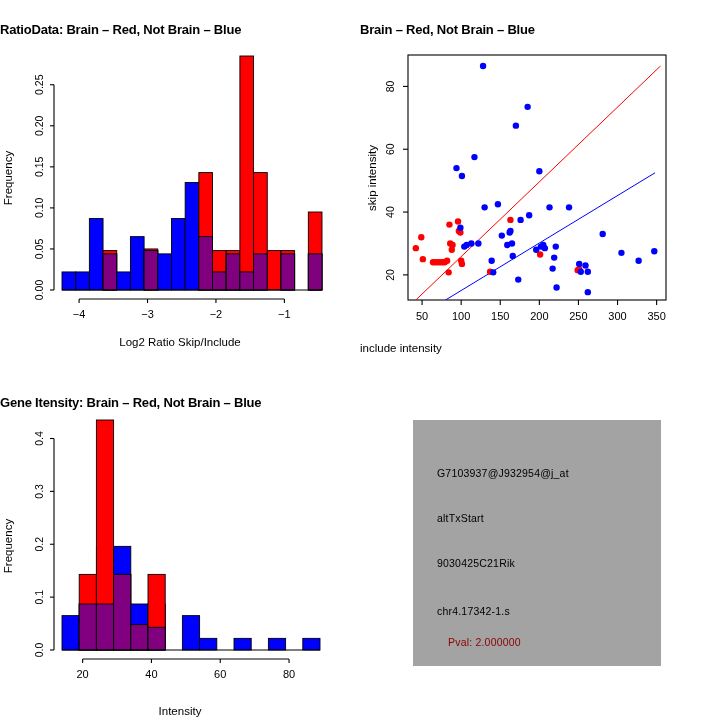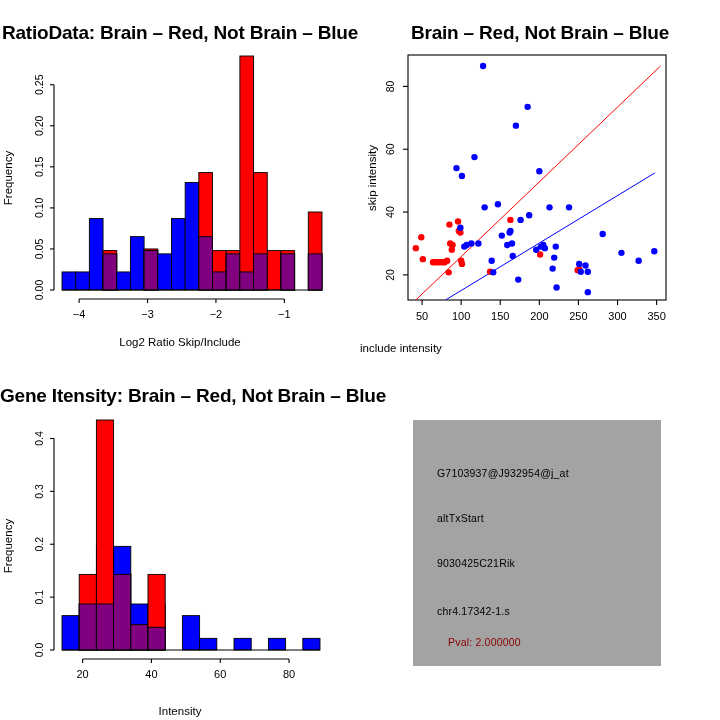--- a/index.html
+++ b/index.html
@@ -1,19 +1,19 @@
 <!DOCTYPE html>
 <html><head>
 <meta charset="utf-8">
 <style>
   html,body{margin:0;padding:0;background:#ffffff;}
   body{width:720px;height:720px;font-family:"Liberation Sans",sans-serif;color:#000;}
   #fig{position:relative;width:720px;height:720px;overflow:hidden;background:#fff;}
   .panel{position:absolute;}
-  .ptitle{position:absolute;text-align:center;font-weight:bold;font-size:19px;
+  .ptitle{position:absolute;text-align:left;font-weight:bold;font-size:13px;
           letter-spacing:-0.2px;white-space:nowrap;}
   .axlab{position:absolute;font-size:11.5px;white-space:nowrap;}
   .vert{transform:rotate(-90deg);transform-origin:50% 50%;}
   svg{display:block;overflow:visible;}
   .infopanel{position:absolute;}
   .infotxt{position:absolute;font-size:10.5px;white-space:nowrap;letter-spacing:0.2px;}
 </style>
 </head>
 <body>
 
@@ -199,21 +199,21 @@
           <text x="218.43636363636364" y="308" font-size="11" font-family="&quot;Liberation Sans&quot;, sans-serif" fill="#000" text-anchor="middle">250</text>
           <line x1="257.5272727272727" y1="288" x2="257.5272727272727" y2="293" stroke="#000" stroke-width="1.1"></line>
           <text x="257.5272727272727" y="308" font-size="11" font-family="&quot;Liberation Sans&quot;, sans-serif" fill="#000" text-anchor="middle">300</text>
           <line x1="296.6181818181818" y1="288" x2="296.6181818181818" y2="293" stroke="#000" stroke-width="1.1"></line>
           <text x="296.6181818181818" y="308" font-size="11" font-family="&quot;Liberation Sans&quot;, sans-serif" fill="#000" text-anchor="middle">350</text>
         </g>
       </svg>
   </div>
 
   <div class="panel" style="left:0;top:360px;width:360px;height:360px;">
-    <div class="ptitle" style="left:0;top:25px;width:360px;">Gene Itensity: Brain – Red, Not Brain – Blue</div>
+    <div class="ptitle" style="left:0;top:35px;width:360px;">Gene Itensity: Brain – Red, Not Brain – Blue</div>
     <div class="axlab vert" style="left:-42px;top:180px;width:100px;text-align:center;">Frequency</div>
     <div class="axlab" style="left:0;top:345px;width:360px;text-align:center;">Intensity</div>
     <svg id="svg-gene" width="360" height="320" style="position:absolute;left:0;top:18px;">
         <g>
           <rect x="62" y="237.632183908046" width="17.200000000000003" height="34.36781609195401" fill="#0000ff" stroke="#000" stroke-width="0.9"></rect>
           <rect x="79.2" y="226" width="17.200000000000003" height="46" fill="#0000ff" stroke="#000" stroke-width="0.9"></rect>
           <rect x="79.2" y="196.39080459770116" width="17.200000000000003" height="75.60919540229884" fill="#ff0000" stroke="#000" stroke-width="0.9"></rect>
           <rect x="79.2" y="226" width="17.200000000000003" height="46" fill="#800080" stroke="#000" stroke-width="0.9"></rect>
           <rect x="96.4" y="168.367816091954" width="17.19999999999999" height="103.63218390804599" fill="#0000ff" stroke="#000" stroke-width="0.9"></rect>
           <rect x="96.4" y="42" width="17.19999999999999" height="230" fill="#ff0000" stroke="#000" stroke-width="0.9"></rect>

